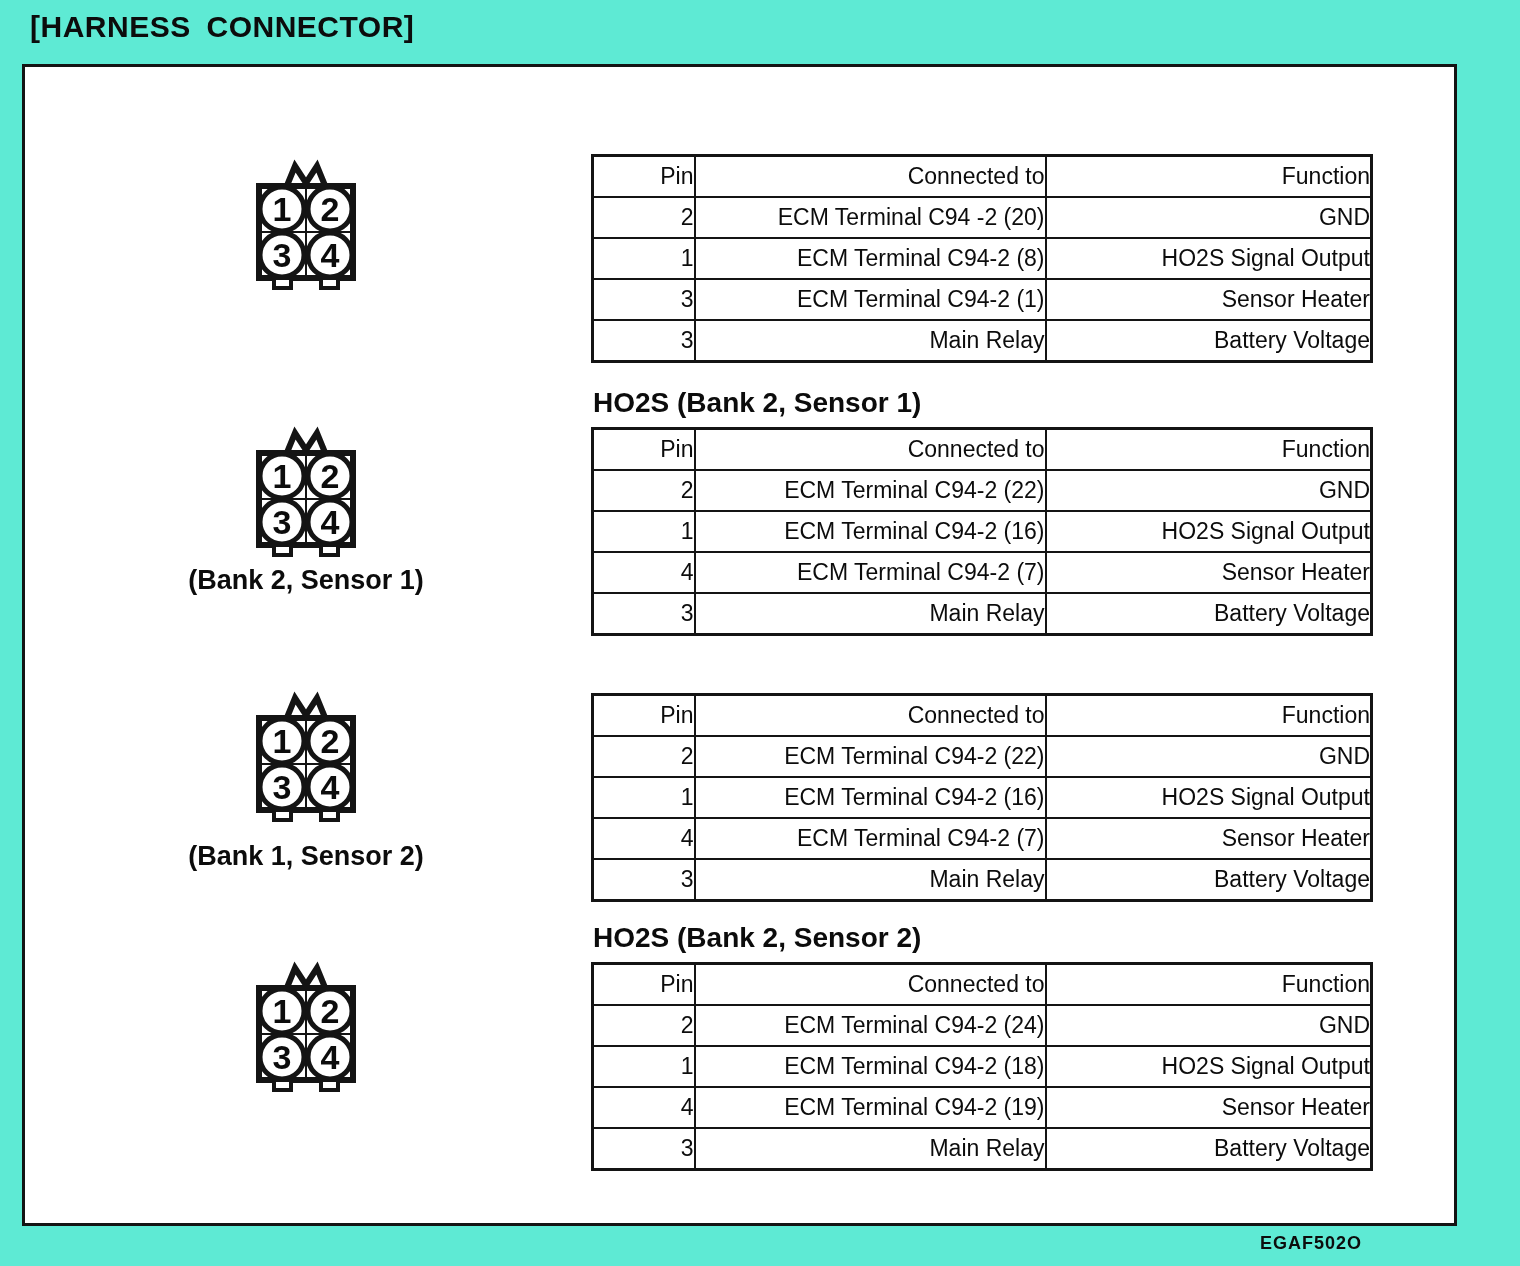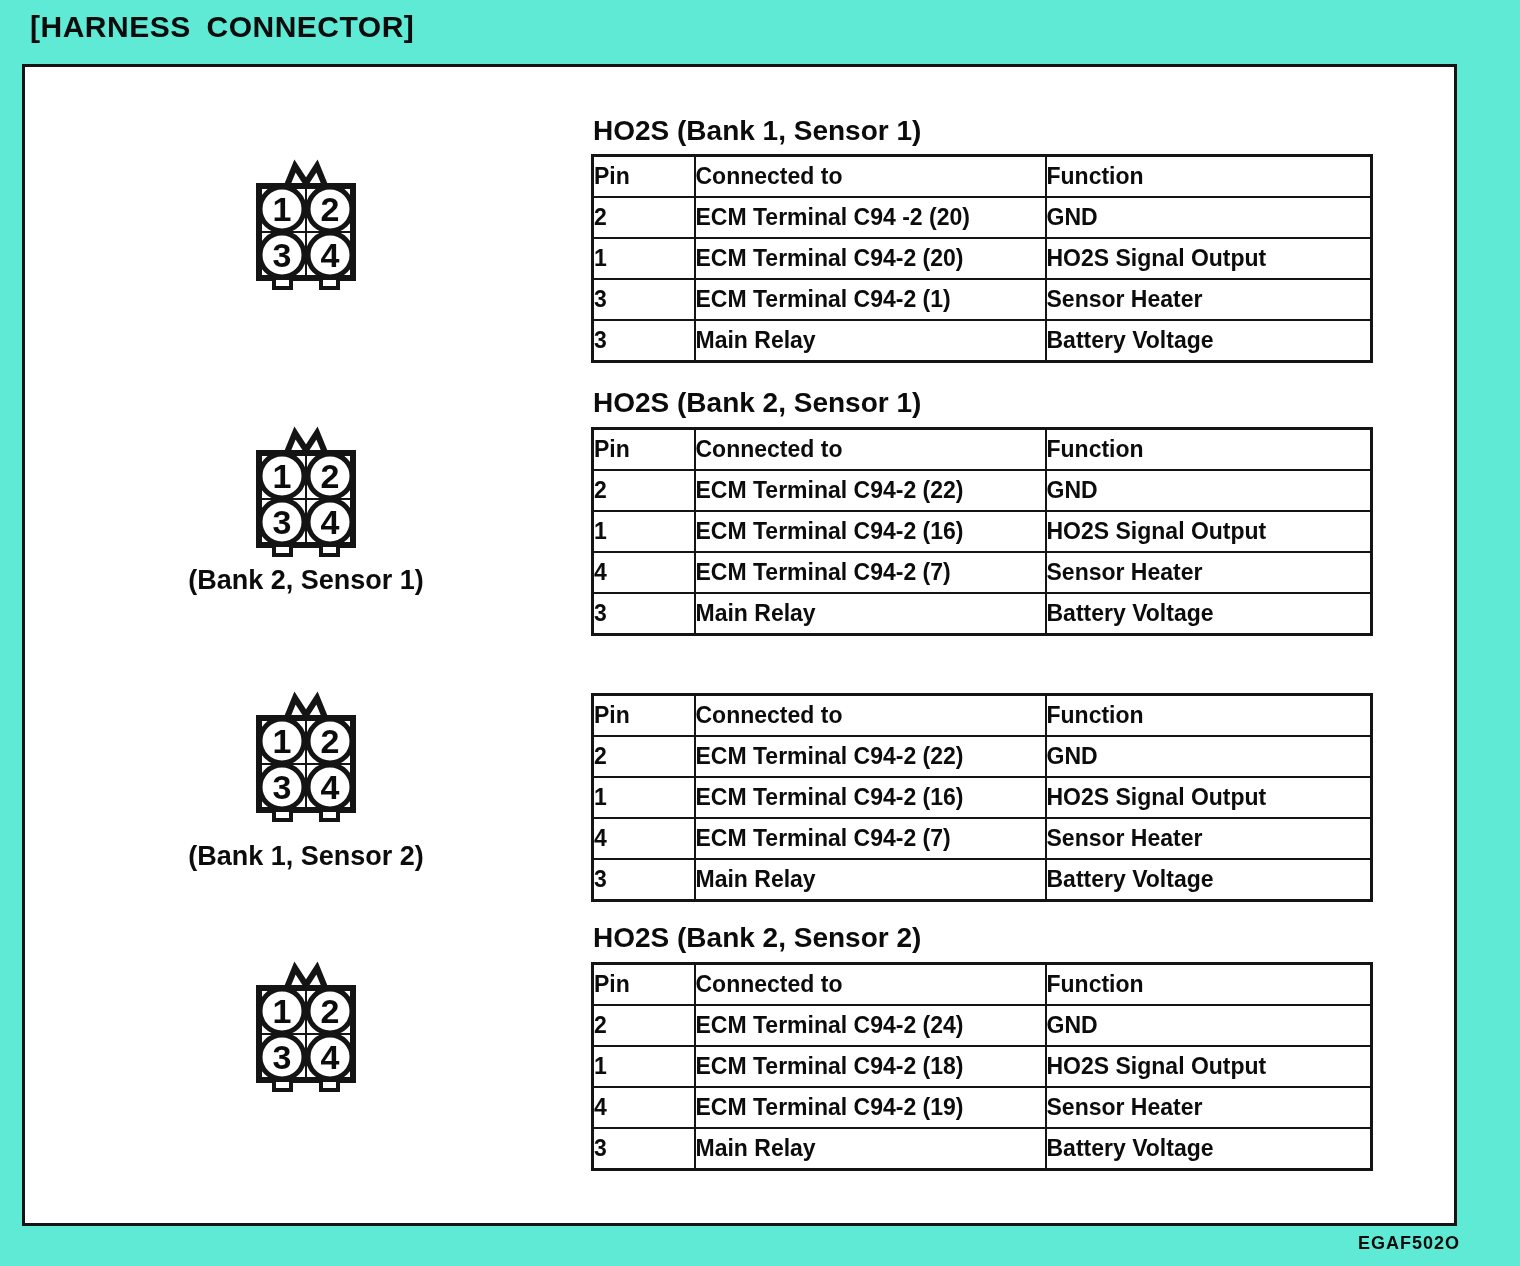--- a/index.html
+++ b/index.html
@@ -22,35 +22,35 @@
     position:absolute; left:568px; margin:0;
     font-size:28px; font-weight:bold; color:#0c0c0c; white-space:nowrap;
   }
   .pin-table {
     position:absolute; left:566px; width:779px;
     border-collapse:collapse; table-layout:fixed;
     background:#ffffff; border:3px solid #141414;
   }
   .pin-table th, .pin-table td {
     border:2px solid #141414; height:39px; padding:0;
-    text-align:left; vertical-align:middle;
-    font-size:23px; font-weight:bold; color:#0c0c0c; white-space:nowrap;
+    text-align:right; vertical-align:middle;
+    font-size:23px; font-weight:normal; color:#0c0c0c; white-space:nowrap;
   }
   .connector-svg { position:absolute; left:225px; }
   .connector-label {
     position:absolute; left:106px; width:350px; text-align:center;
     font-size:27px; font-weight:bold; color:#0c0c0c; white-space:nowrap;
   }
   
   .t0 { top:48px; }  .tb0 { top:87px; }  .c0 { top:92px; }  .l0 { top:236px; }
   .t1 { top:320px;text-align:center; } .tb1 { top:360px; } .c1 { top:359px; } .l1 { top:498px; }
   .t2 { top:586px; } .tb2 { top:626px; } .c2 { top:624px; } .l2 { top:774px; }
   .t3 { top:855px; } .tb3 { top:895px; } .c3 { top:894px; } .l3 { top:1033px; }
   .figure-code {
-    position:absolute; top:1233px; left:1260px; width:200px; text-align:right;
+    position:absolute; top:1233px; left:1260px; width:200px; text-align:left;
     font-size:18px; font-weight:bold; letter-spacing:1px; color:#0c0c0c;
   }
 </style>
 </head>
 <body>
 
 <div class="page">
 
   <h1 class="page-title">[HARNESS CONNECTOR]</h1>
 
@@ -70,21 +70,20 @@
       <rect x="24" y="119" width="17" height="10" fill="#ffffff" stroke="#141414" stroke-width="4"></rect>
       <rect x="71" y="119" width="17" height="10" fill="#ffffff" stroke="#141414" stroke-width="4"></rect>
       <g font-size="34" font-weight="bold" text-anchor="middle" fill="#0c0c0c" font-family="Liberation Sans, sans-serif">
         <text x="32" y="62">1</text>
         <text x="80" y="62">2</text>
         <text x="32" y="108">3</text>
         <text x="80" y="108">4</text>
       </g>
     </svg>
 
-    <h2 class="table-title t0">HO2S (Bank 1, Sensor 1)</h2>
     <table class="pin-table tb0">
       <colgroup>
           <col style="width:102px">
           <col style="width:351px">
           <col style="width:326px">
         </colgroup>
       <thead>
         <tr>
           <th>Pin</th>
           <th>Connected to</th>
@@ -92,21 +91,21 @@
         </tr>
       </thead>
       <tbody>
         <tr>
           <td>2</td>
           <td>ECM Terminal C94 -2 (20)</td>
           <td>GND</td>
         </tr>
         <tr>
           <td>1</td>
-          <td>ECM Terminal C94-2 (20)</td>
+          <td>ECM Terminal C94-2 (8)</td>
           <td>HO2S Signal Output</td>
         </tr>
         <tr>
           <td>3</td>
           <td>ECM Terminal C94-2 (1)</td>
           <td>Sensor Heater</td>
         </tr>
         <tr>
           <td>3</td>
           <td>Main Relay</td>

